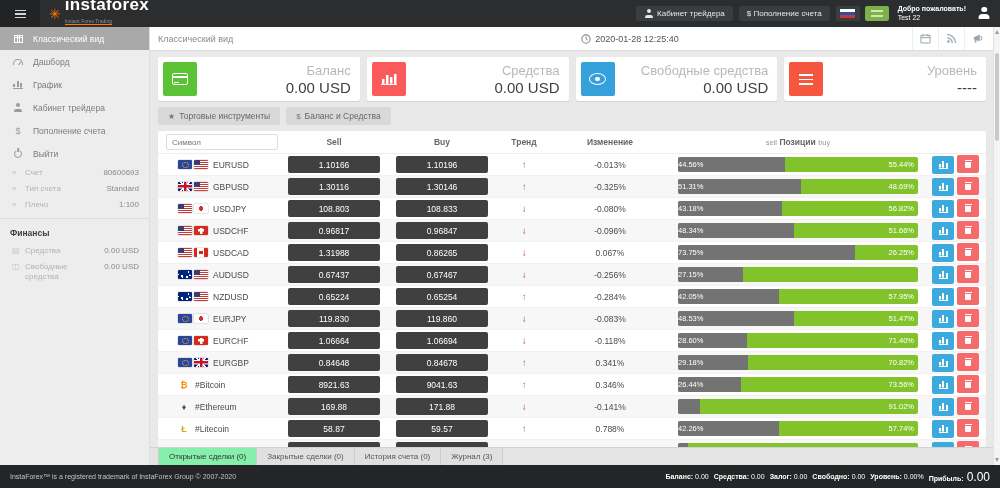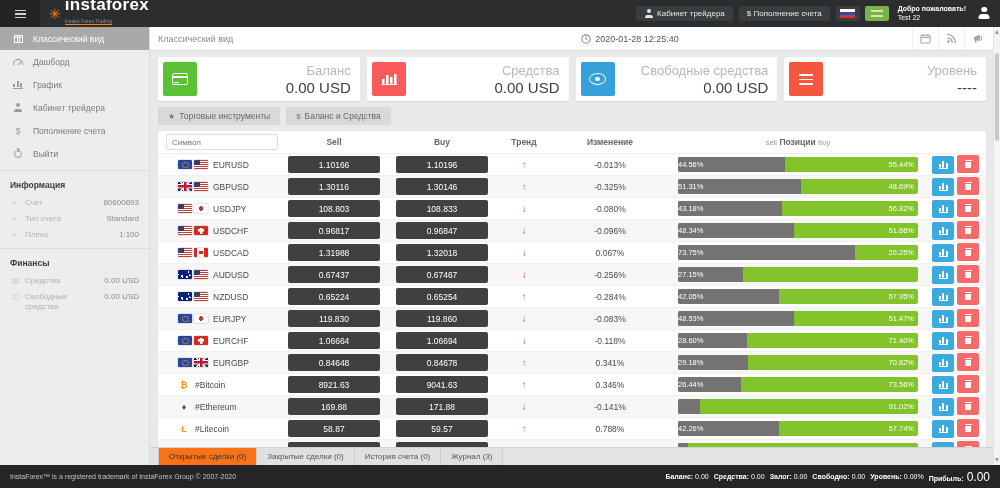--- a/index.html
+++ b/index.html
@@ -116,21 +116,21 @@
   .act-del{background:#f56a6a}
   .ai-chart{width:9px;height:8px;border-bottom:1px solid #fff;background:linear-gradient(#fff,#fff) left 0 bottom 0/2px 50% no-repeat,linear-gradient(#fff,#fff) left 3.5px bottom 0/2px 95% no-repeat,linear-gradient(#fff,#fff) left 7px bottom 0/2px 70% no-repeat}
   .ai-trash{width:7px;height:9px;position:relative}
   .ai-trash::before{content:"";position:absolute;top:0;left:0;right:0;height:1.5px;background:#fff}
   .ai-trash::after{content:"";position:absolute;top:2.5px;left:.5px;width:6px;height:6px;background:#fff;border-radius:0 0 1px 1px}
 
   
   .tabs-bar{flex:0 0 18px;background:#e4e4e4;border-top:1px solid #d2d2d2;display:flex;align-items:stretch;padding-left:8px}
   .tab{display:flex;align-items:center;padding:0 10px;font-size:8px;color:#555;background:#e0e0e0;border-right:1px solid #cdcdcd;cursor:pointer;white-space:nowrap}
   .tab:first-child{border-left:1px solid #cdcdcd}
-  .tab.active{background:#f97316;color:#333}
+  .tab.active{background:#86efac;color:#333}
   .footer{flex:0 0 23px;background:#232527;display:flex;align-items:center;padding:0 10px;color:#c3c3c3;font-size:7px}
   .footer-left{flex:1;white-space:nowrap}
   .summary{display:flex;align-items:center;gap:5px;color:#fff;white-space:nowrap}
   .sum-item b{font-weight:bold}
   .sum-big{font-size:12px;margin-left:1px}
 
   
   .scrollbar{position:absolute;right:0;top:0;bottom:0;width:7px;background:#f4f4f4;border-left:1px solid #e2e2e2}
   .scroll-thumb{position:absolute;top:26px;left:1px;width:4px;height:88px;background:#c9c9c9;border-radius:2px;cursor:grab}
   .scroll-arrow{position:absolute;left:1px;width:0;height:0;border-left:2.5px solid transparent;border-right:2.5px solid transparent}
@@ -207,21 +207,20 @@
             <span>Пополнение счета</span>
           </div>
           <div class="side-item">
             <span class="ic">
               <span class="i-power"></span>
             </span>
             <span>Выйти</span>
           </div>
         </div>
       <div id="side-sections">
-          <div class="side-sec-title">Информация</div>
           <div class="side-row">
             <span class="pre">»</span>
             <span class="lbl">Счет</span>
             <span class="val">80600693</span>
           </div>
           <div class="side-row">
             <span class="pre">»</span>
             <span class="lbl">Тип счета</span>
             <span class="val">Standard</span>
           </div>
@@ -469,21 +468,21 @@
               <div class="trow">
                 <div class="c-sym sym-cell">
                   <span class="flag f-us"></span>
                   <span class="flag f-ca"></span>
                   <span class="sym-name">USDCAD</span>
                 </div>
                 <div class="c-sell">
                   <div class="qbtn">1.31988</div>
                 </div>
                 <div class="c-buy">
-                  <div class="qbtn">1.32018</div>
+                  <div class="qbtn">0.86265</div>
                 </div>
                 <div class="c-trend"><span class="trend down">↓</span></div>
                 <div class="c-chg">0.067%</div>
                 <div class="c-bar">
                   <div class="pos-bar">
                     <div class="pos-sell" style="width: 73.75%;">
                       <span>73.75%</span>
                     </div>
                     <div class="pos-buy">
                       <span>26.25%</span>

